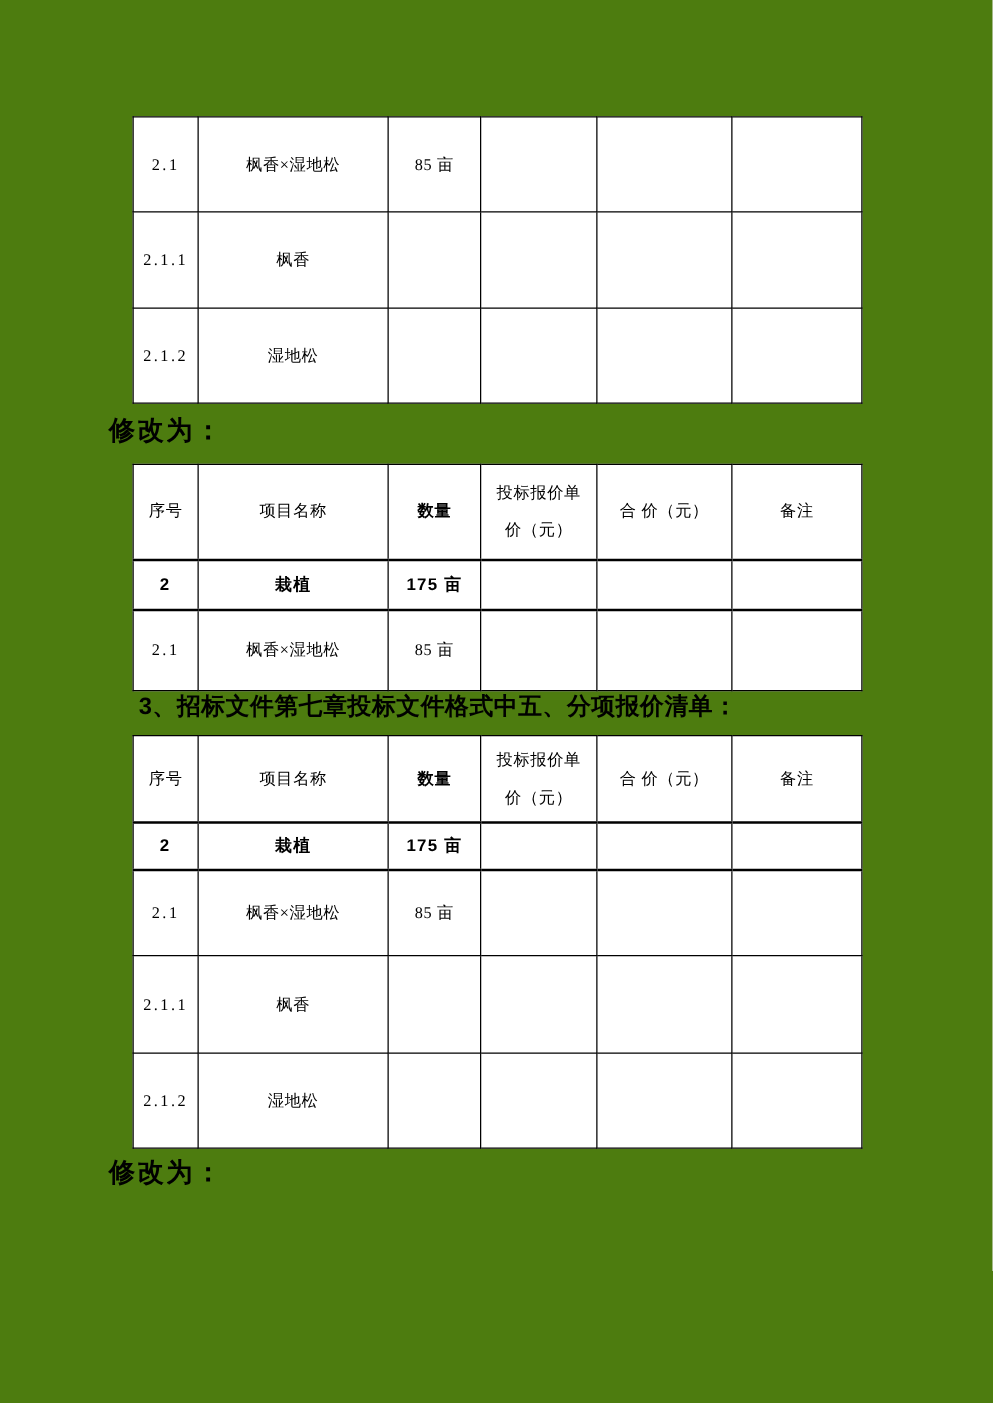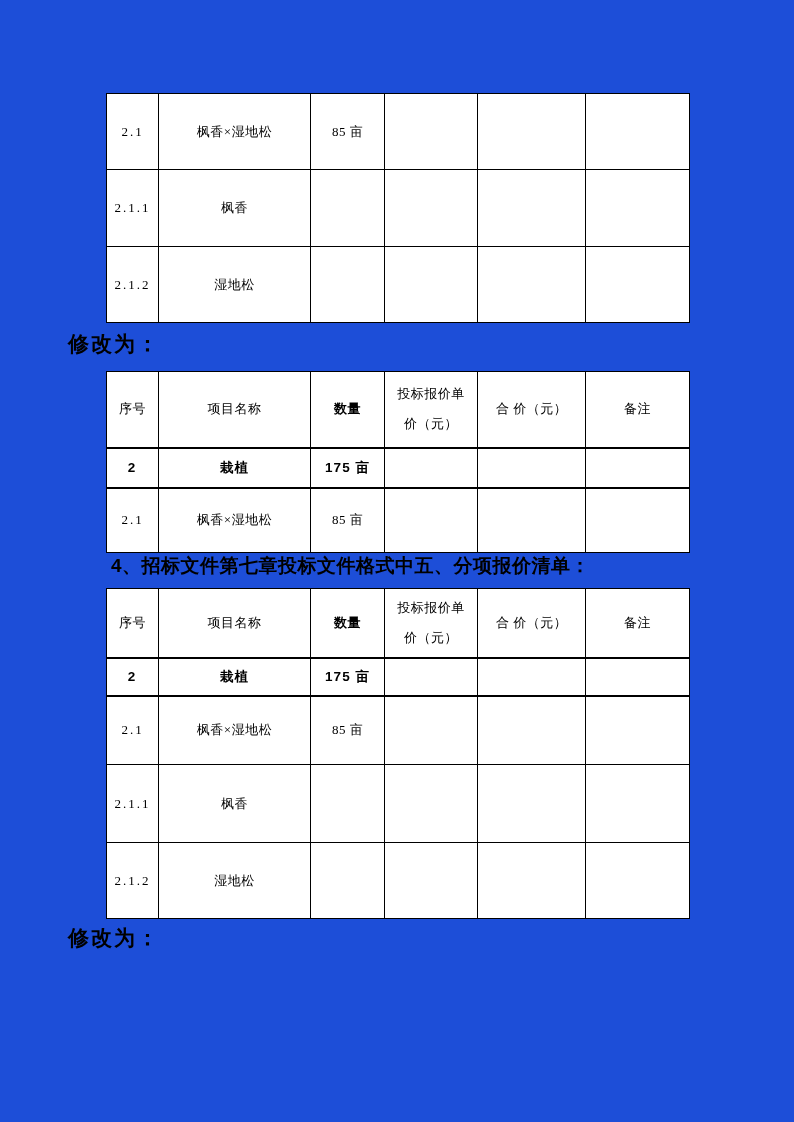--- a/index.html
+++ b/index.html
@@ -1,18 +1,18 @@
 <!DOCTYPE html>
 <html><head>
 <meta charset="utf-8">
 <style>
   html,body { margin:0; padding:0; background:#e9e9e9; }
   .page {
     position:relative; width:794px; height:1122px; margin:0 auto;
-    background:#1d4ed8; color:#000;
+    background:#4d7c0f; color:#000;
     font-family:"Liberation Serif","DejaVu Serif",serif;
     overflow:hidden;
   }
   .doc-table {
     position:absolute; left:106px;
     border-collapse:collapse; table-layout:fixed; width:583px;
     background:#ffffff;
   }
   .doc-table td {
     border:1px solid #000;
@@ -27,21 +27,21 @@
     font-family:"Liberation Sans","DejaVu Sans",sans-serif;
     font-size:13.5px;
     border-top:2px solid #000; border-bottom:2px solid #000;
     letter-spacing:1px;
   }
   .b-sans {
     font-weight:bold;
     font-family:Liberation Mono, monospace;
   }
   .modify-label {
-    position:absolute; left:68px;
+    position:absolute; left:87px;
     font-size:21px; font-weight:bold; letter-spacing:2px;
     line-height:26px;
   }
   .section-heading {
     position:absolute; left:111px; top:552px;
     font-size:19px; font-weight:bold; letter-spacing:0.5px;
     font-family:"Liberation Sans","DejaVu Sans",sans-serif;
     line-height:28px;
   }
 </style>
@@ -122,21 +122,21 @@
         <td class="seq">2.1</td>
         <td>枫香×湿地松</td>
         <td>85 亩</td>
         <td></td>
         <td></td>
         <td></td>
       </tr>
     </tbody>
   </table>
 
-  <div class="section-heading">4、招标文件第七章投标文件格式中五、分项报价清单：</div>
+  <div class="section-heading">3、招标文件第七章投标文件格式中五、分项报价清单：</div>
 
   <table class="doc-table" style="top:588px;">
     <colgroup>
       <col style="width:52px">
         <col style="width:152px">
         <col style="width:74px">
       <col style="width:93px">
         <col style="width:108px">
         <col style="width:104px">
     </colgroup>

